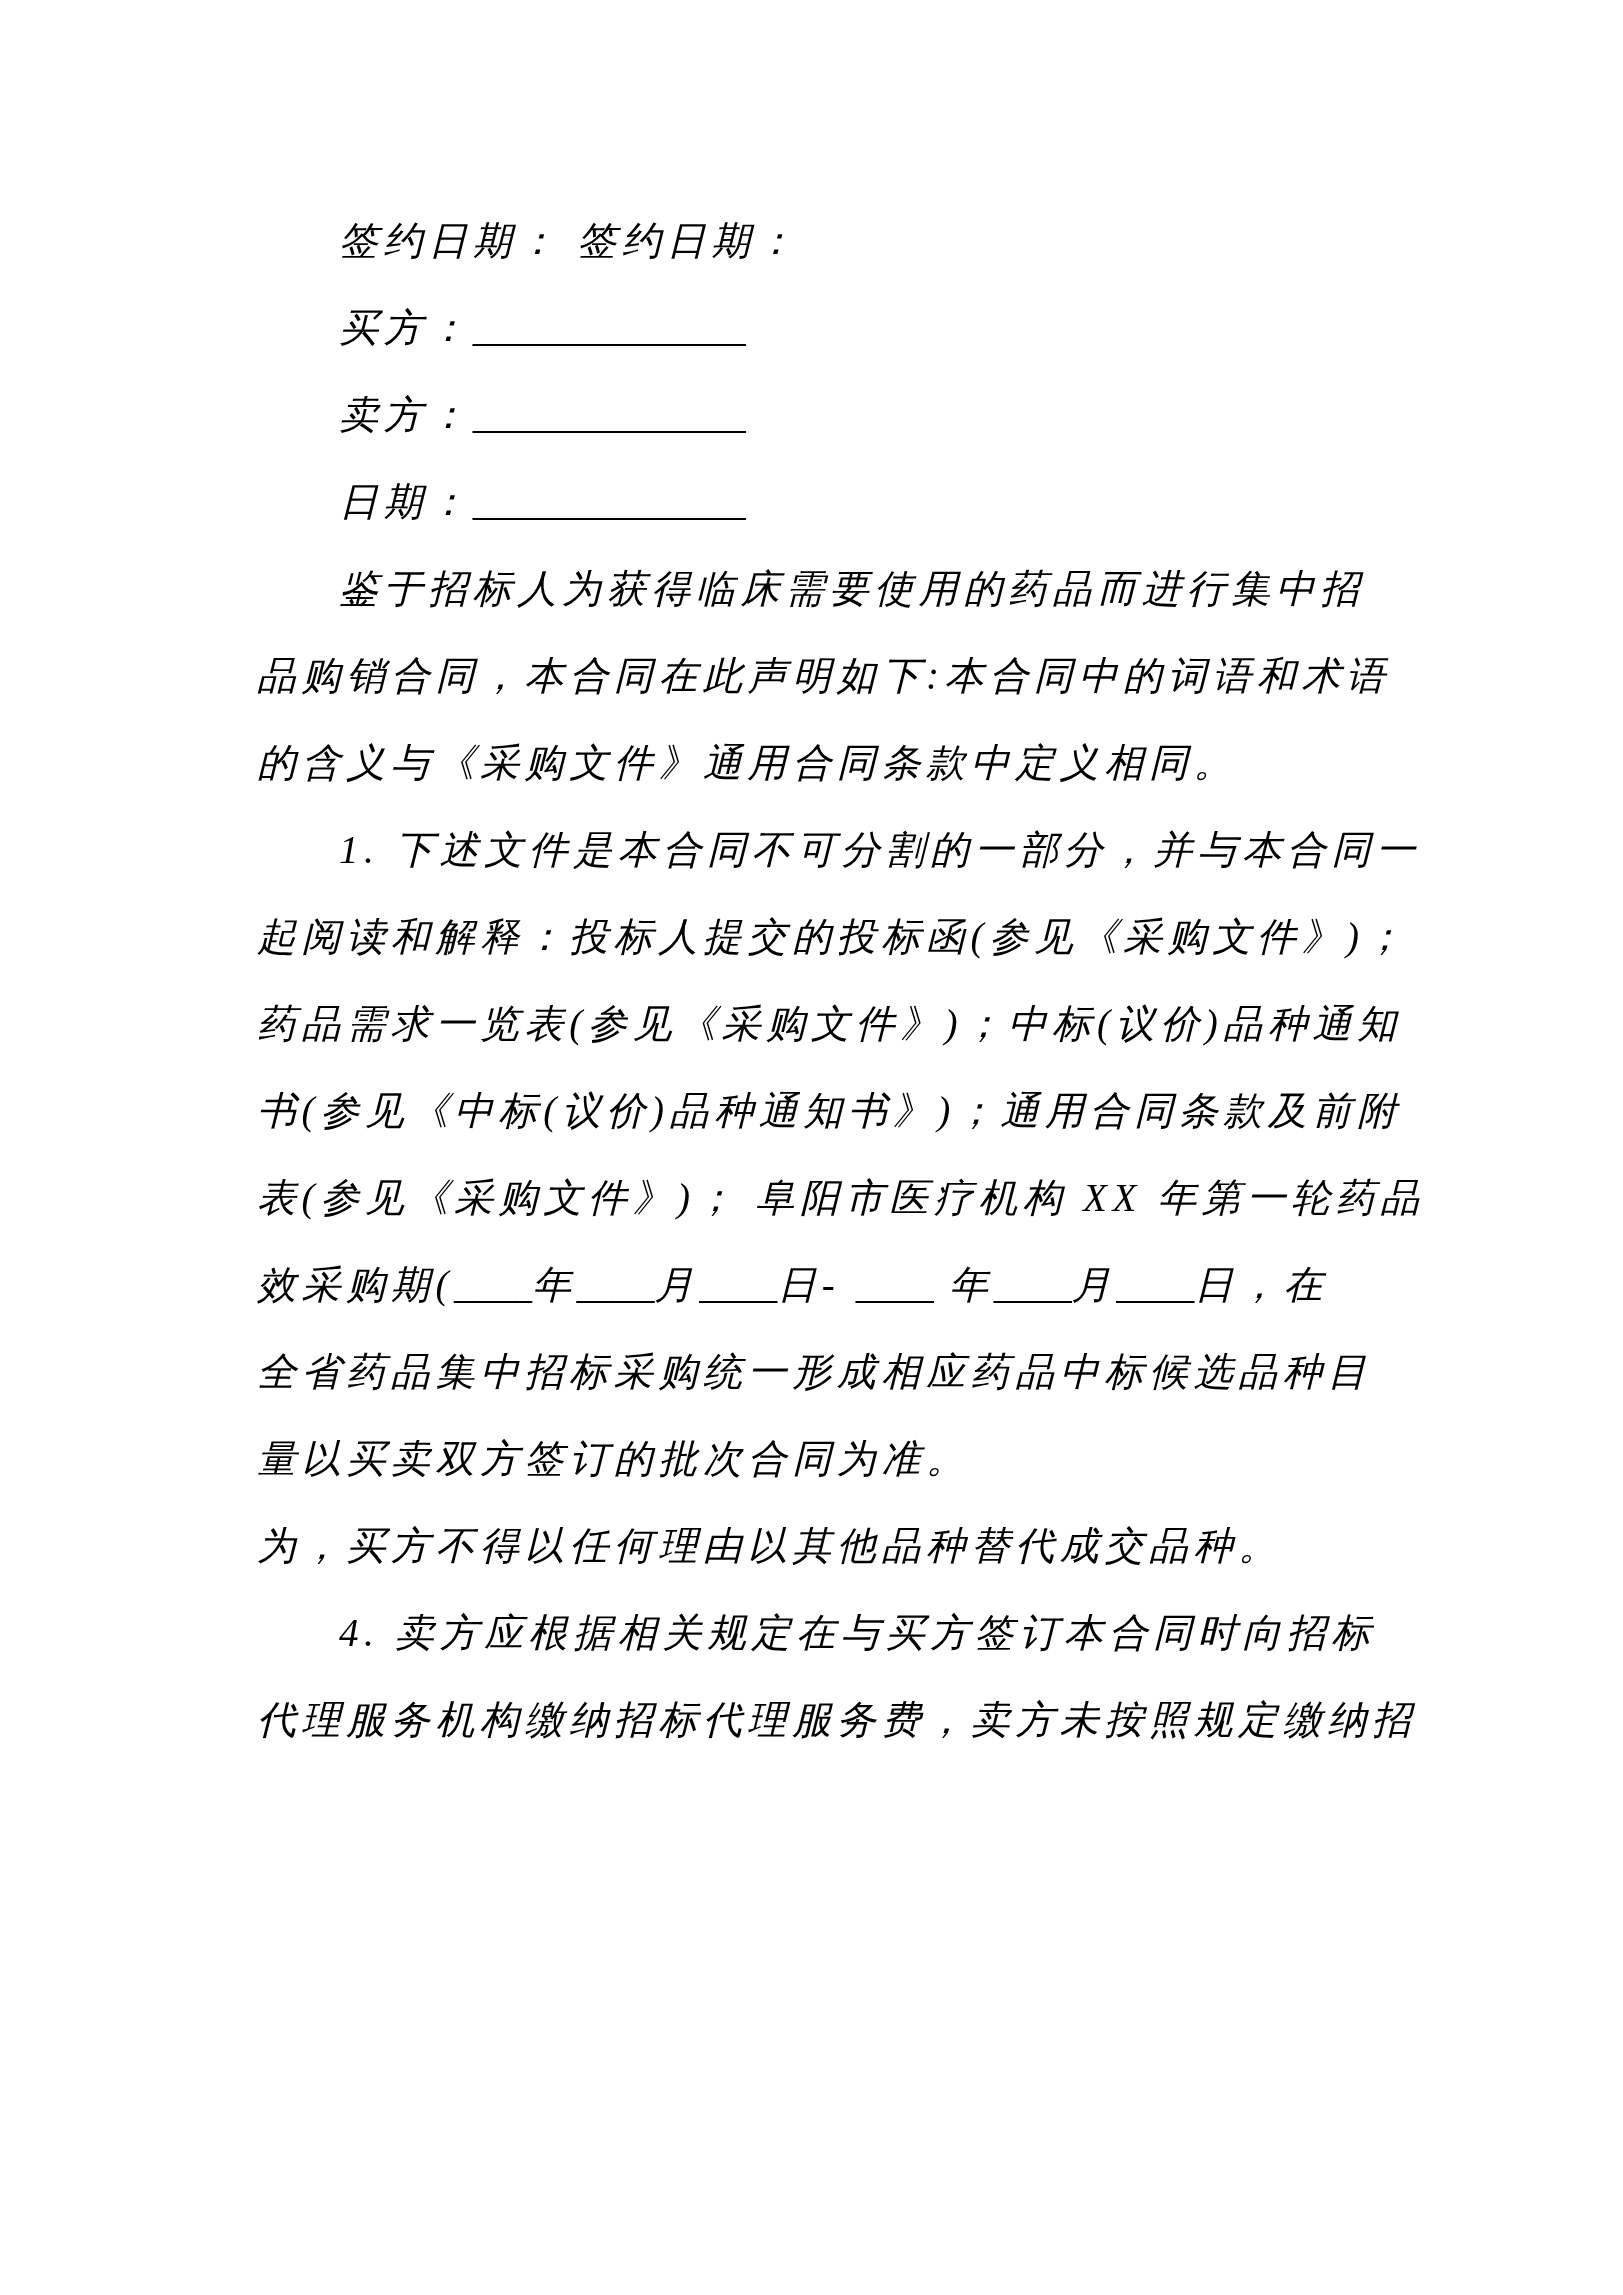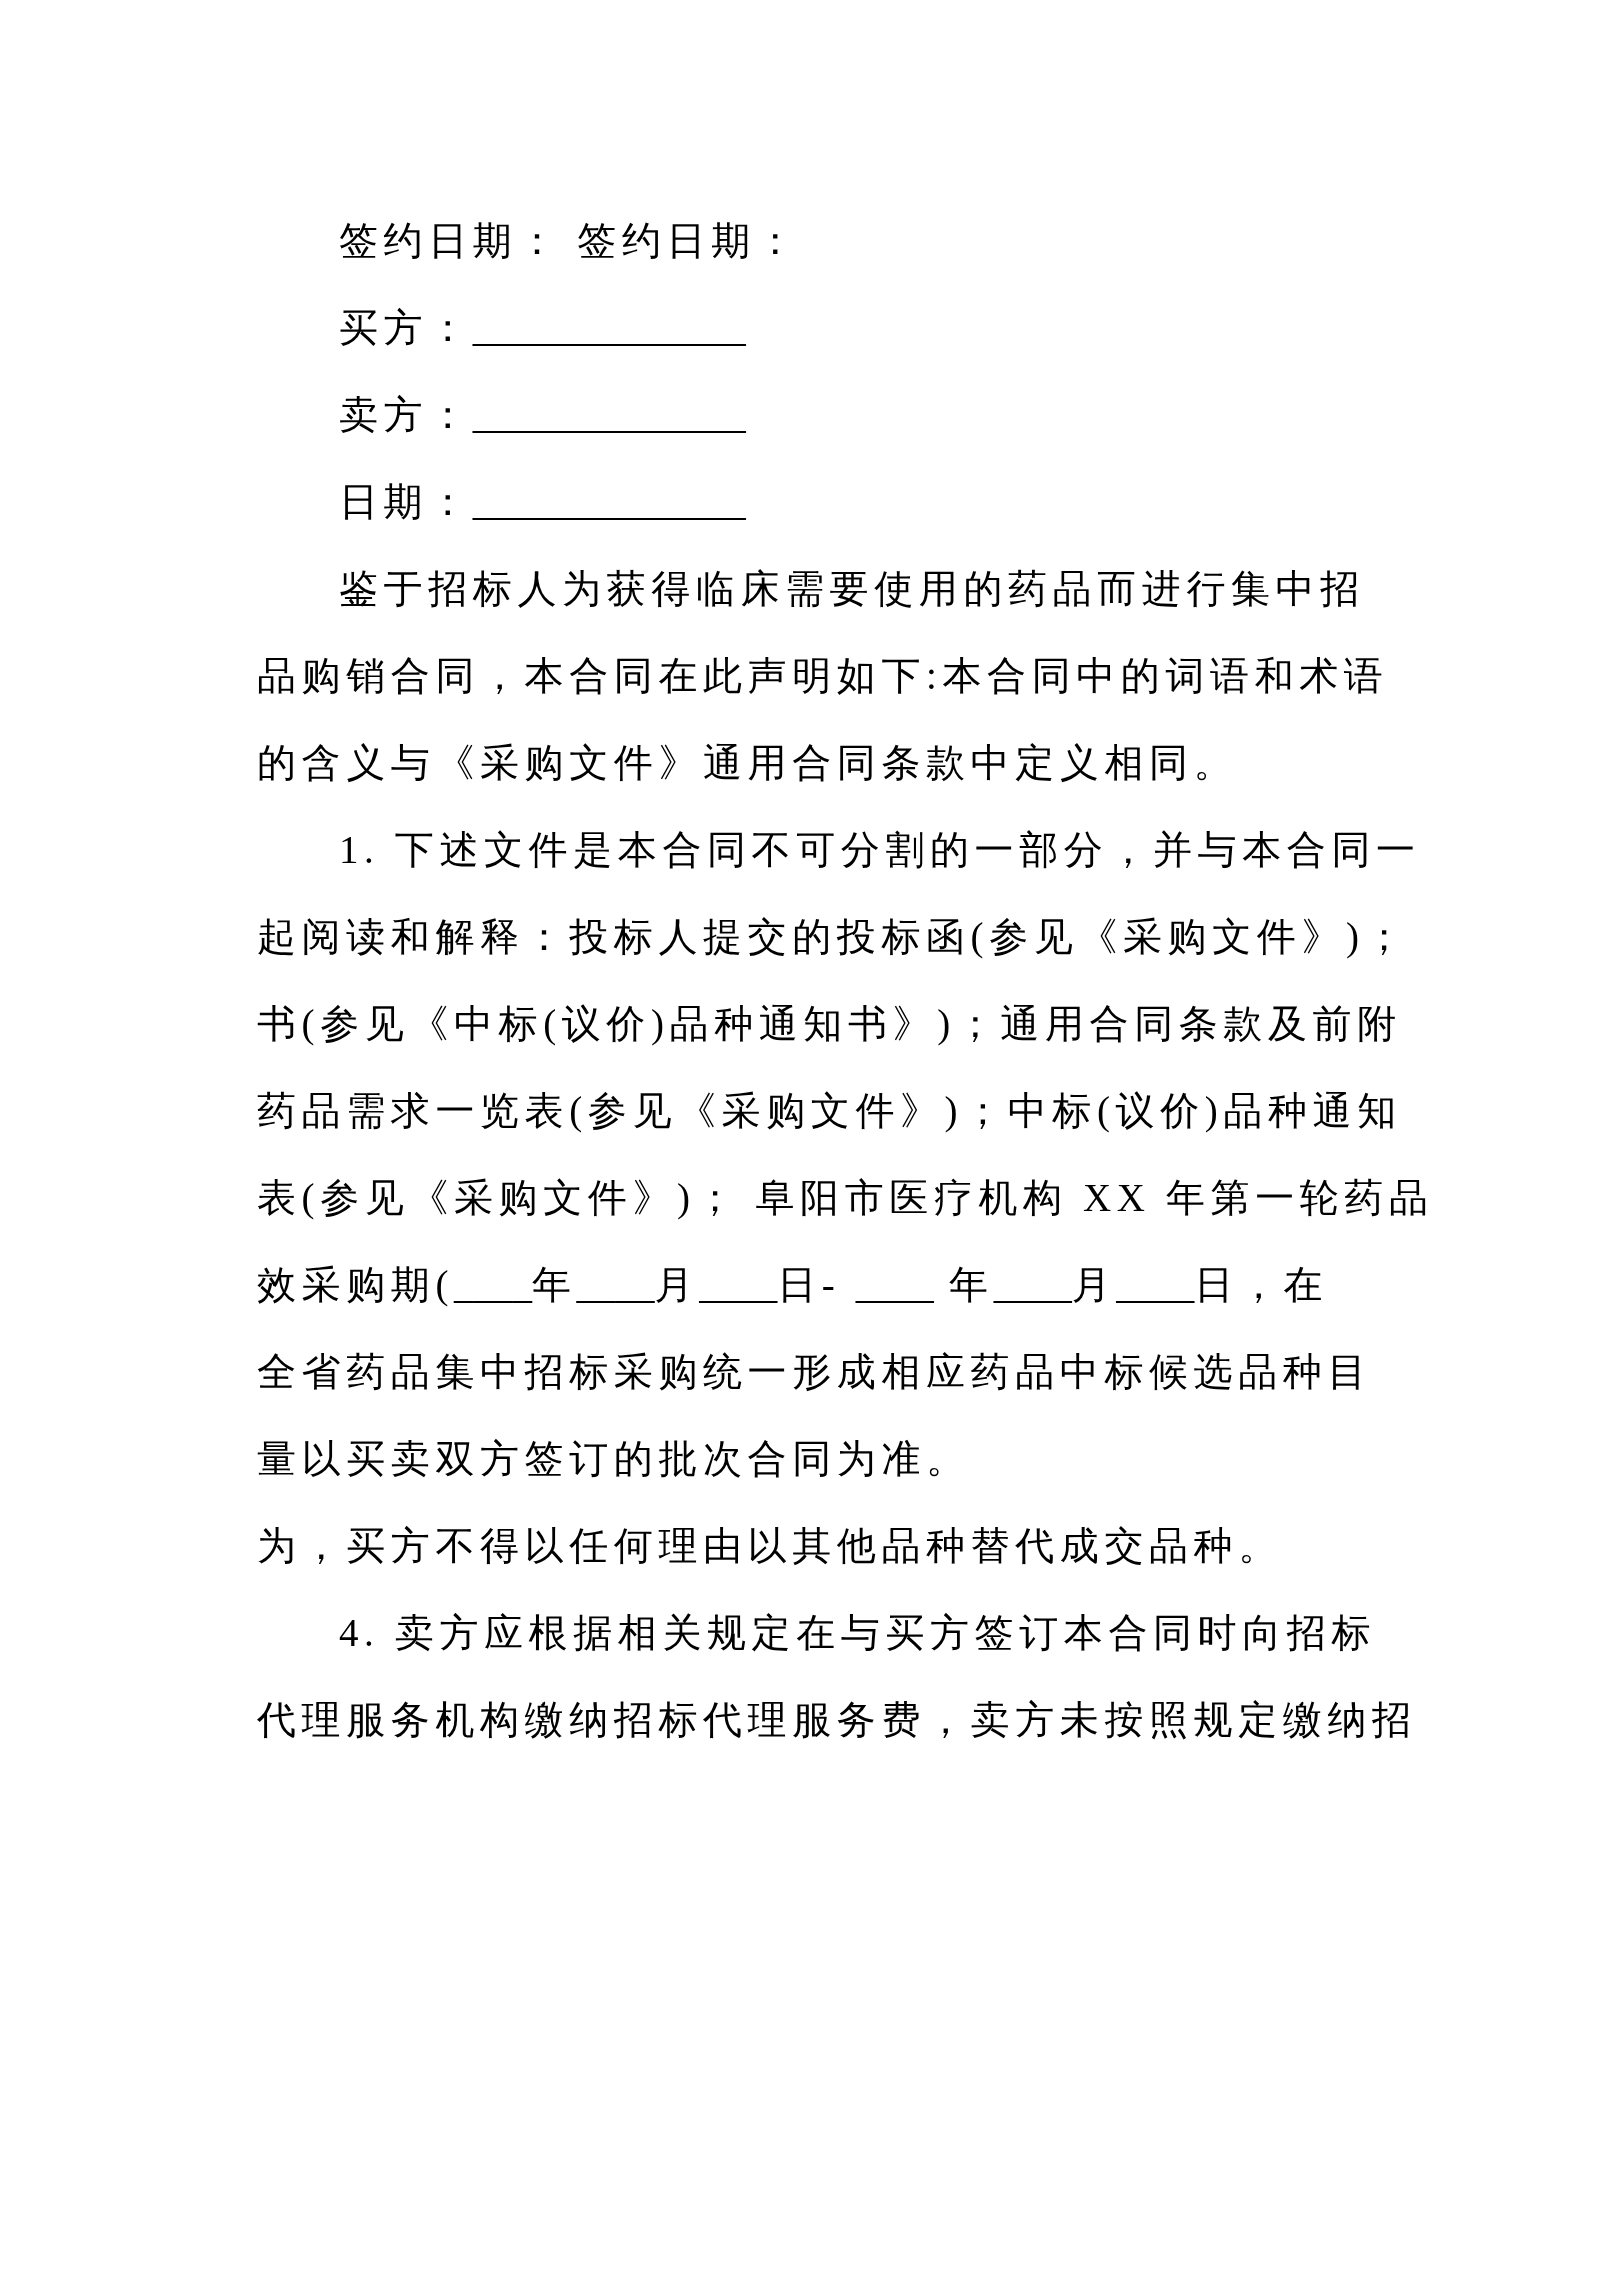--- a/index.html
+++ b/index.html
@@ -14,20 +14,21 @@
     background: #ffffff;
     overflow: hidden;
     font-family: "Liberation Serif", "DejaVu Serif", serif;
     color: #000000;
   }
   .doc-body {
     position: absolute;
     top: 197px;
     left: 257px;
     width: 1139px;
+    font-style: italic;
   }
   .line {
     height: 87px;
     line-height: 87px;
     font-size: 39px;
     letter-spacing: 5.6px;
     white-space: nowrap;
     color: #000000;
   }
   .line.indent {
@@ -44,22 +45,22 @@
   <div class="doc-body">
       <div class="line indent">签约日期：  签约日期：</div>
       <div class="line indent">买方：<span class="blank">______________</span></div>
       <div class="line indent">卖方：<span class="blank">______________</span></div>
       <div class="line indent">日期：<span class="blank">______________</span></div>
       <div class="line indent">鉴于招标人为获得临床需要使用的药品而进行集中招</div>
       <div class="line">品购销合同，本合同在此声明如下:本合同中的词语和术语</div>
       <div class="line">的含义与《采购文件》通用合同条款中定义相同。</div>
       <div class="line indent">1. 下述文件是本合同不可分割的一部分，并与本合同一</div>
       <div class="line">起阅读和解释：投标人提交的投标函(参见《采购文件》)；</div>
+      <div class="line">药品需求一览表(参见《采购文件》)；中标(议价)品种通知</div>
       <div class="line">书(参见《中标(议价)品种通知书》)；通用合同条款及前附</div>
-      <div class="line">药品需求一览表(参见《采购文件》)；中标(议价)品种通知</div>
       <div class="line">表(参见《采购文件》)； 阜阳市医疗机构 XX 年第一轮药品</div>
       <div class="line">效采购期(<span class="blank">____</span>年<span class="blank">____</span>月<span class="blank">____</span>日- <span class="blank">____</span> 年<span class="blank">____</span>月<span class="blank">____</span>日，在</div>
       <div class="line">全省药品集中招标采购统一形成相应药品中标候选品种目</div>
       <div class="line">量以买卖双方签订的批次合同为准。</div>
       <div class="line">为，买方不得以任何理由以其他品种替代成交品种。</div>
       <div class="line indent">4. 卖方应根据相关规定在与买方签订本合同时向招标</div>
       <div class="line">代理服务机构缴纳招标代理服务费，卖方未按照规定缴纳招</div>
     </div>
 </div>
 

